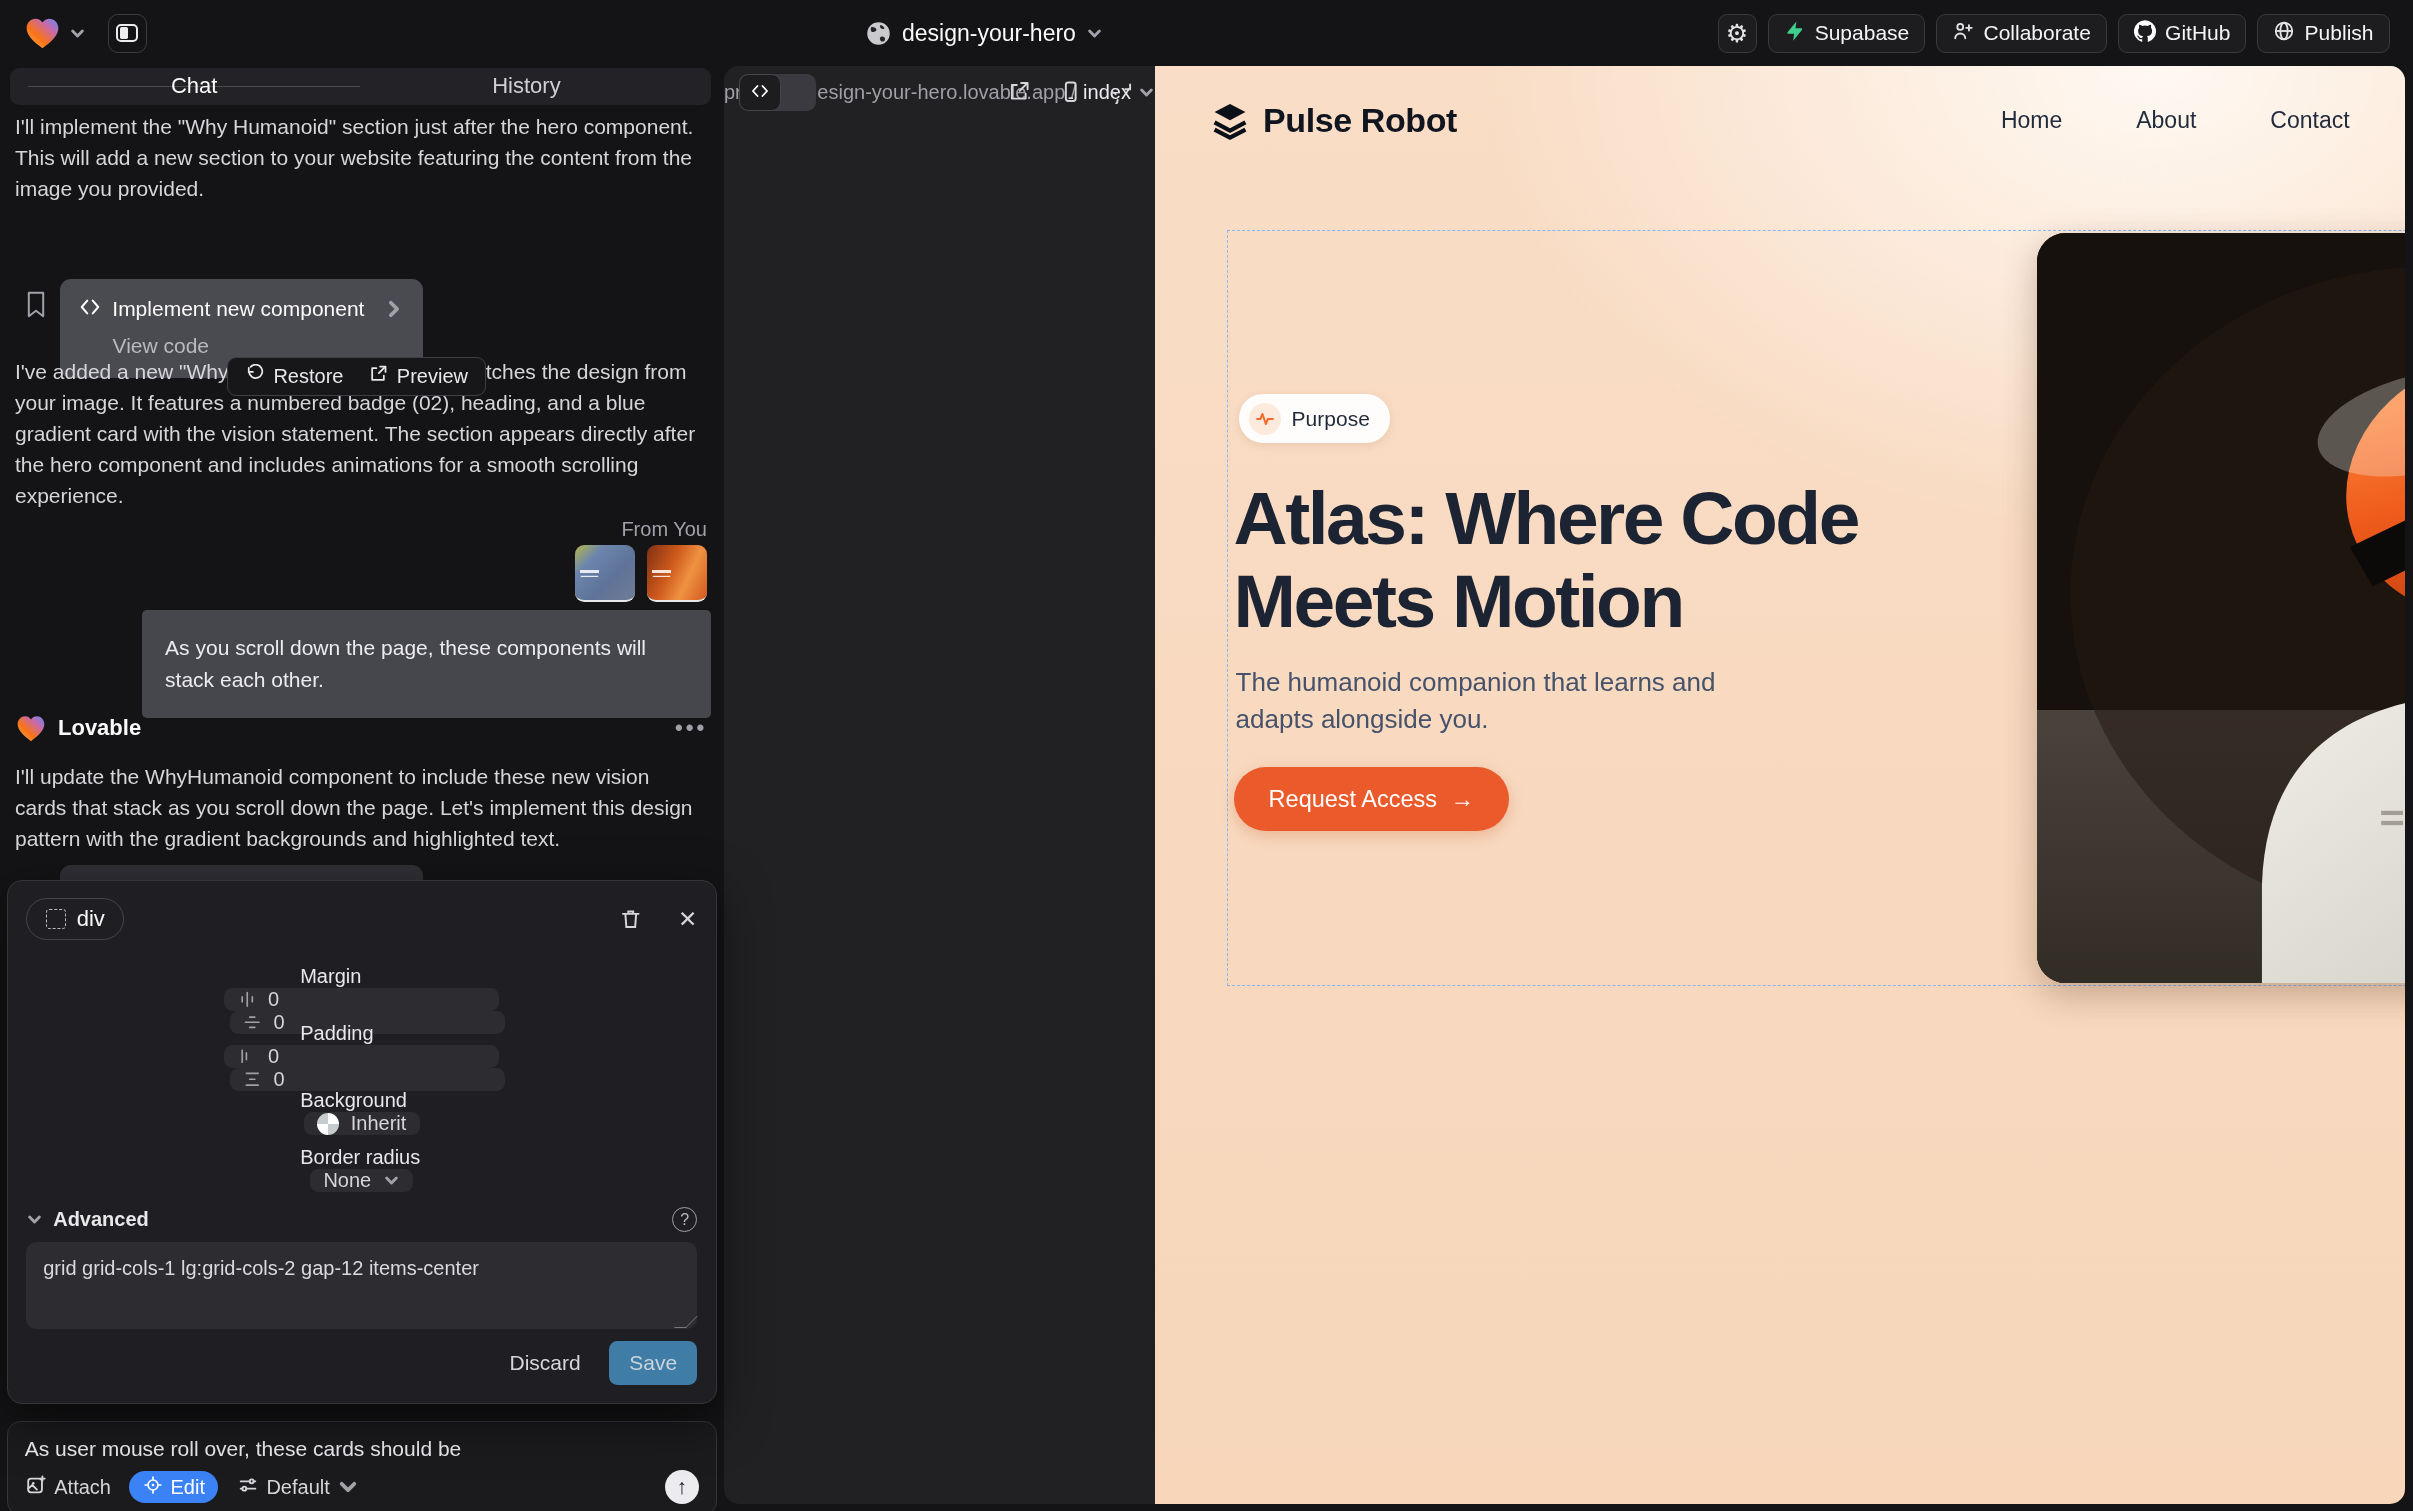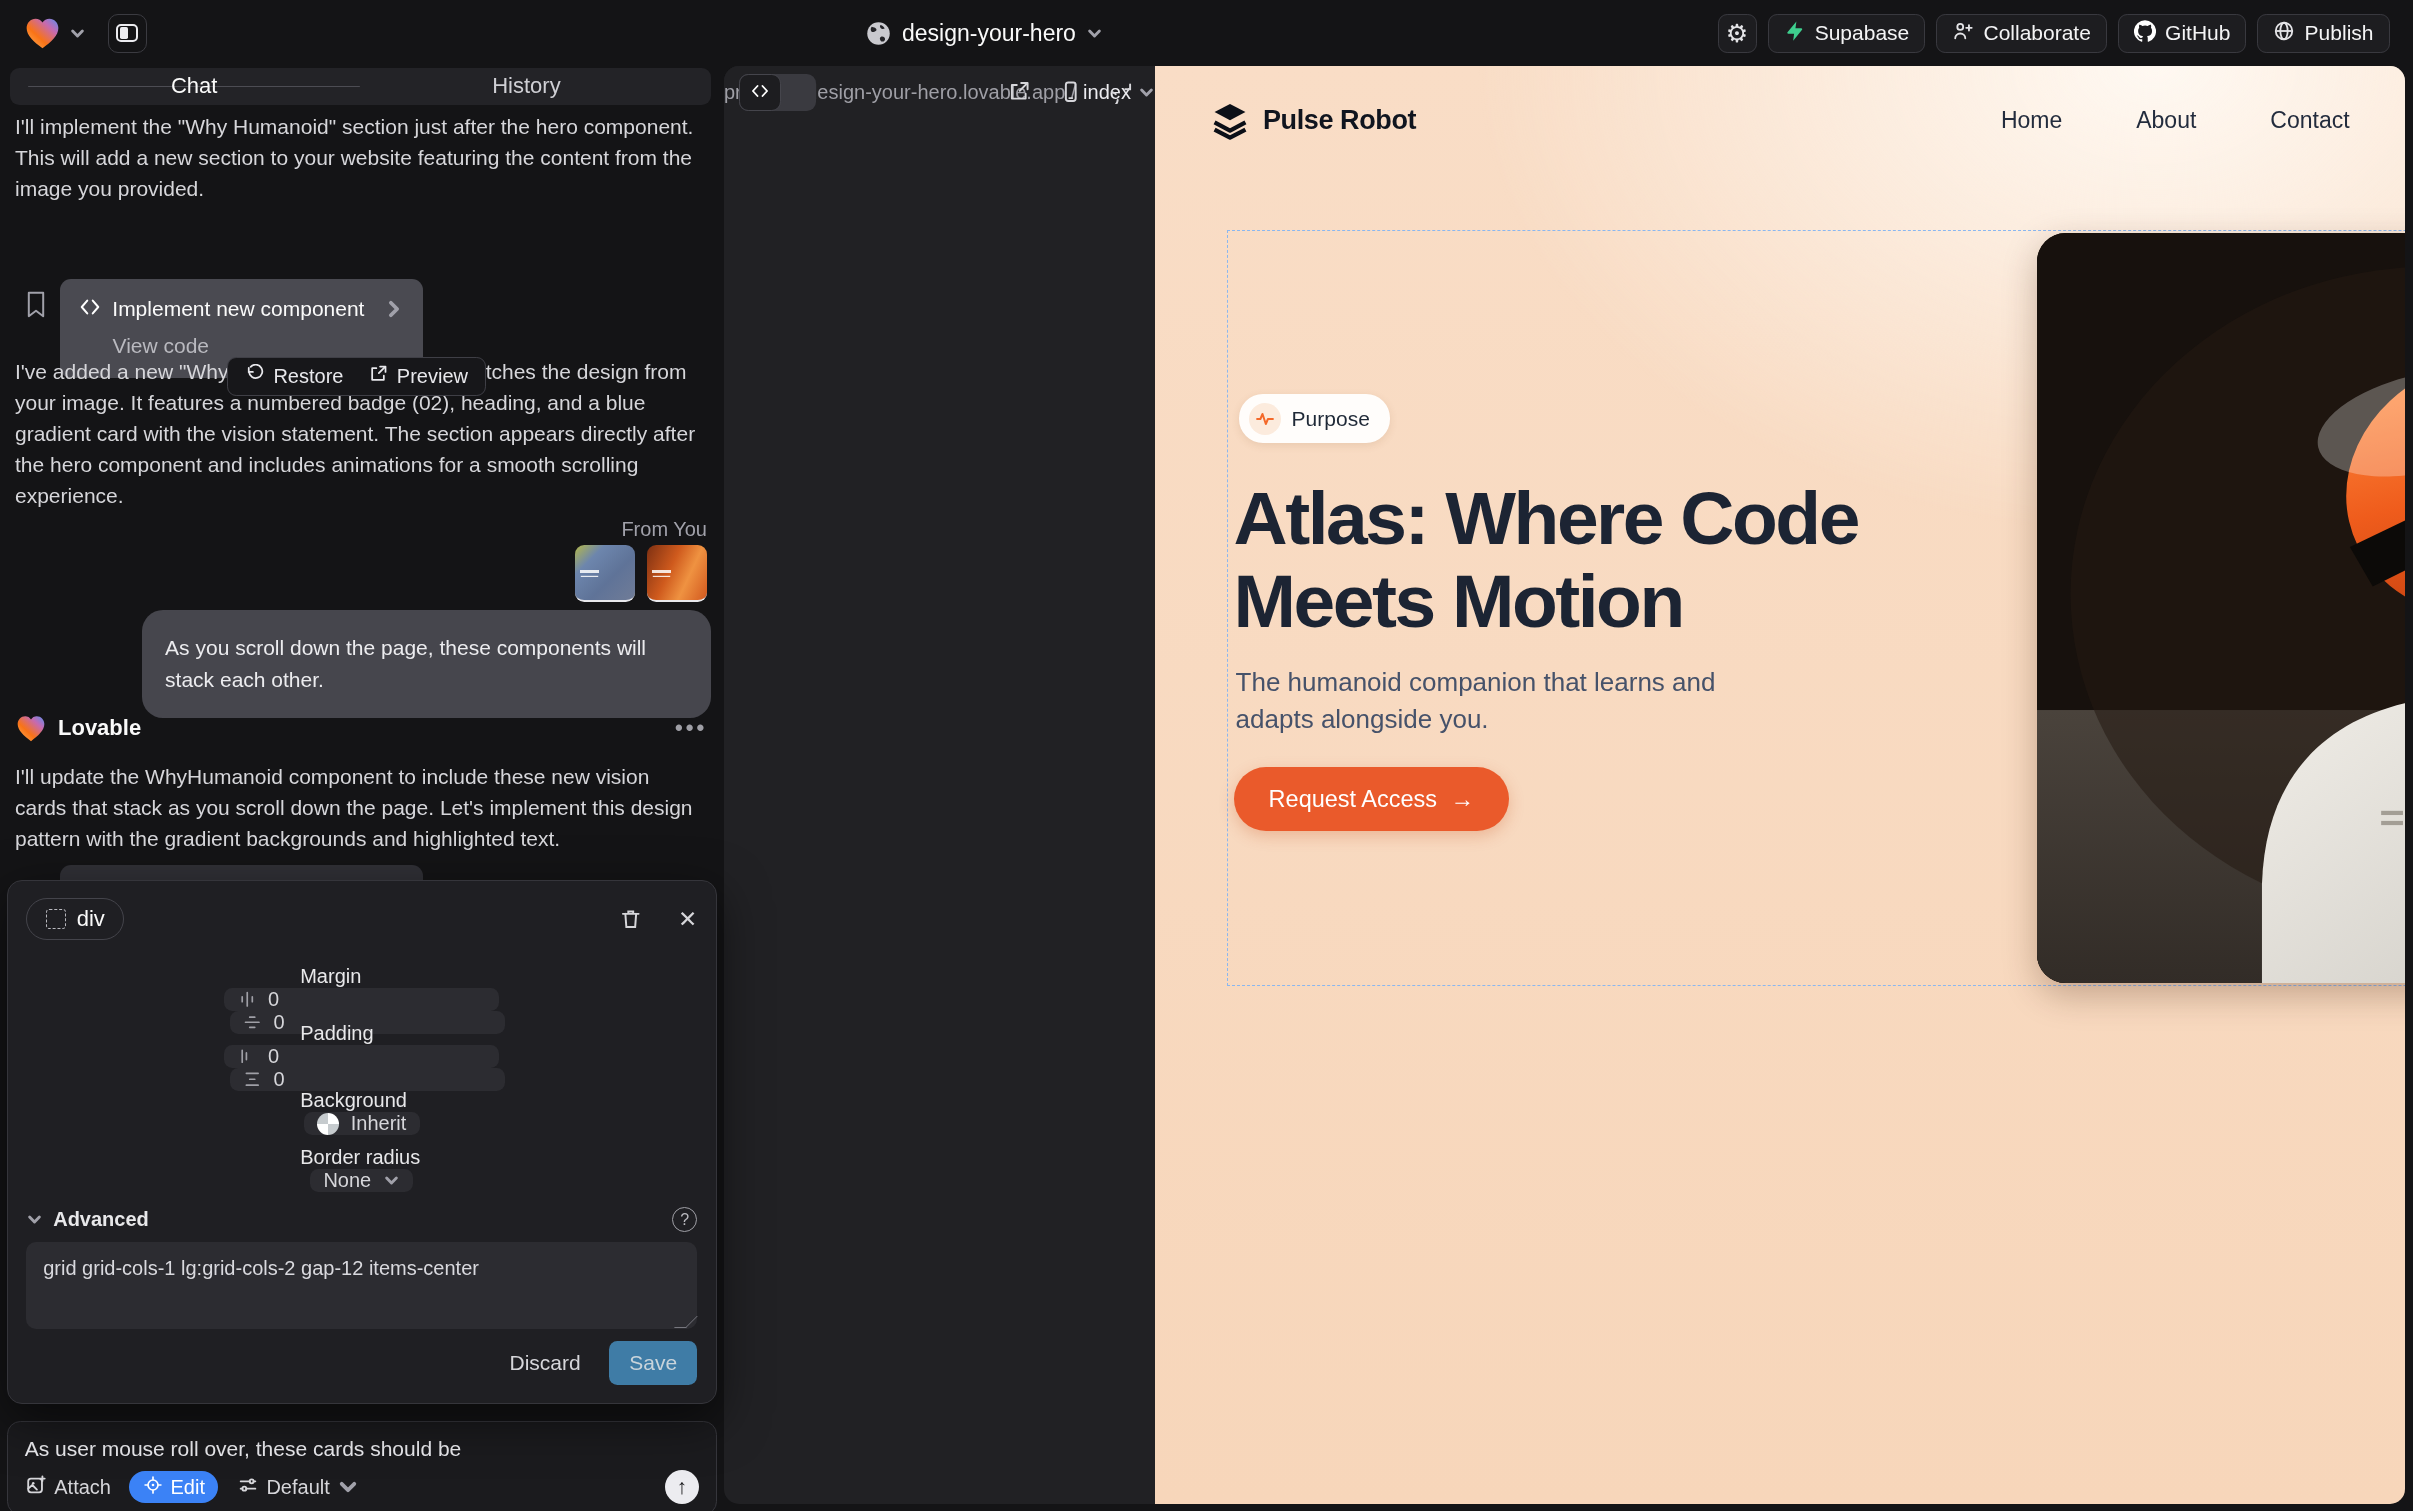--- a/index.html
+++ b/index.html
@@ -50,21 +50,21 @@
   .vb-item { display:flex; align-items:center; gap:8.4px; font-size:20px; color:#e8e8ec; cursor:pointer; }
   .vb-item svg { width:20px; height:20px; }
 
   .from-you { position:absolute; top:452px; right:17px; font-size:20px; color:#a1a1aa; }
   .thumbs { position:absolute; top:479px; right:17px; display:flex; gap:11.8px; }
   .thumb { width:60px; height:57px; border-radius:9.2px; position:relative; overflow:hidden; cursor:pointer; border-bottom:2.5px solid #e8e8ec; }
   .thumb.blue { background:linear-gradient(135deg,#b4b84a 0%,#6d86ad 26%,#5f7398 60%,#707c97 100%); }
   .thumb.orange { background:linear-gradient(115deg,#7e3012 0%,#cf5a1d 40%,#ef9241 66%,#d2581e 100%); }
   .thumb .speck { position:absolute; left:5px; top:25px; width:18.5px; height:2.5px; background:#fff; opacity:.85; box-shadow:0 5px 0 -0.8px #fff; }
 
-  .user-bubble { position:absolute; top:544px; right:13.4px; width:569px; background:#46464d; border-radius:21px; padding:22px 23.5px; font-size:21px; line-height:32px; color:#ececef; }
+  .user-bubble { position:absolute; top:544px; right:13.4px; width:569px; background:#46464d; border-radius:5px; padding:22px 23.5px; font-size:21px; line-height:32px; color:#ececef; }
 
   .lovable-row { position:absolute; top:648px; left:15px; right:17px; display:flex; align-items:center; gap:11px; }
   .lovable-row .heart-logo svg { width:32px; height:28.6px; }
   .lovable-name { font-size:22px; font-weight:bold; color:#fafafa; }
   .dots-menu { margin-left:auto; color:#9f9fa6; font-size:23.5px; letter-spacing:2.5px; cursor:pointer; }
 
   .card-sliver { position:absolute; left:60px; top:799px; width:363px; height:34px; border-radius:11px 11px 0 0; background:#303036; }
 
   
   .inspector { position:absolute; left:6.7px; top:814px; width:710px; height:524px; background:#1f1f23; border:1.3px solid #35353b; border-radius:15px; box-shadow:0 15px 50px rgba(0,0,0,.55); z-index:5; }
@@ -122,21 +122,21 @@
   .toolbar-right .t-ic { display:flex; cursor:pointer; }
   .toolbar-right svg { width:23.5px; height:23.5px; }
 
   .site { position:relative; flex:1; overflow:hidden;
     background:
       radial-gradient(1092px 756px at 80% 0%, rgba(255,250,244,.95) 0%, rgba(255,250,244,0) 62%),
       linear-gradient(180deg, #f9ddc6 0%, #f7d6ba 100%); }
   .site-header { position:absolute; top:35px; left:55px; right:55px; display:flex; align-items:center; }
   .brand { display:flex; align-items:center; gap:13.4px; cursor:pointer; }
   .brand svg { width:40px; height:39px; }
-  .brand-name { font-size:27px; font-weight:bold; color:#10151f; letter-spacing:-0.4px; }
+  .brand-name { font-size:34px; font-weight:bold; color:#10151f; letter-spacing:-0.4px; }
   .site-nav { margin-left:auto; display:flex; gap:74px; }
   .nav-link { font-size:23px; font-weight:500; color:#232c3d; cursor:pointer; }
 
   .selection-outline { position:absolute; left:72px; top:164px; width:1550px; height:756px; border:1.7px dashed #8ab7f0; pointer-events:none; }
 
   .hero-badge { position:absolute; left:84px; top:328px; height:49px; display:flex; align-items:center; gap:11px; background:#fffdfb; border-radius:24px; padding:0 20px 0 10px; box-shadow:0 2.5px 8.4px rgba(120,70,30,.12); }
   .pulse-circle { width:32px; height:32px; border-radius:50%; background:#fcebdd; display:flex; align-items:center; justify-content:center; }
   .pulse-circle svg { width:20px; height:20px; }
   .hero-badge span { font-size:21px; color:#1f2937; }
 

